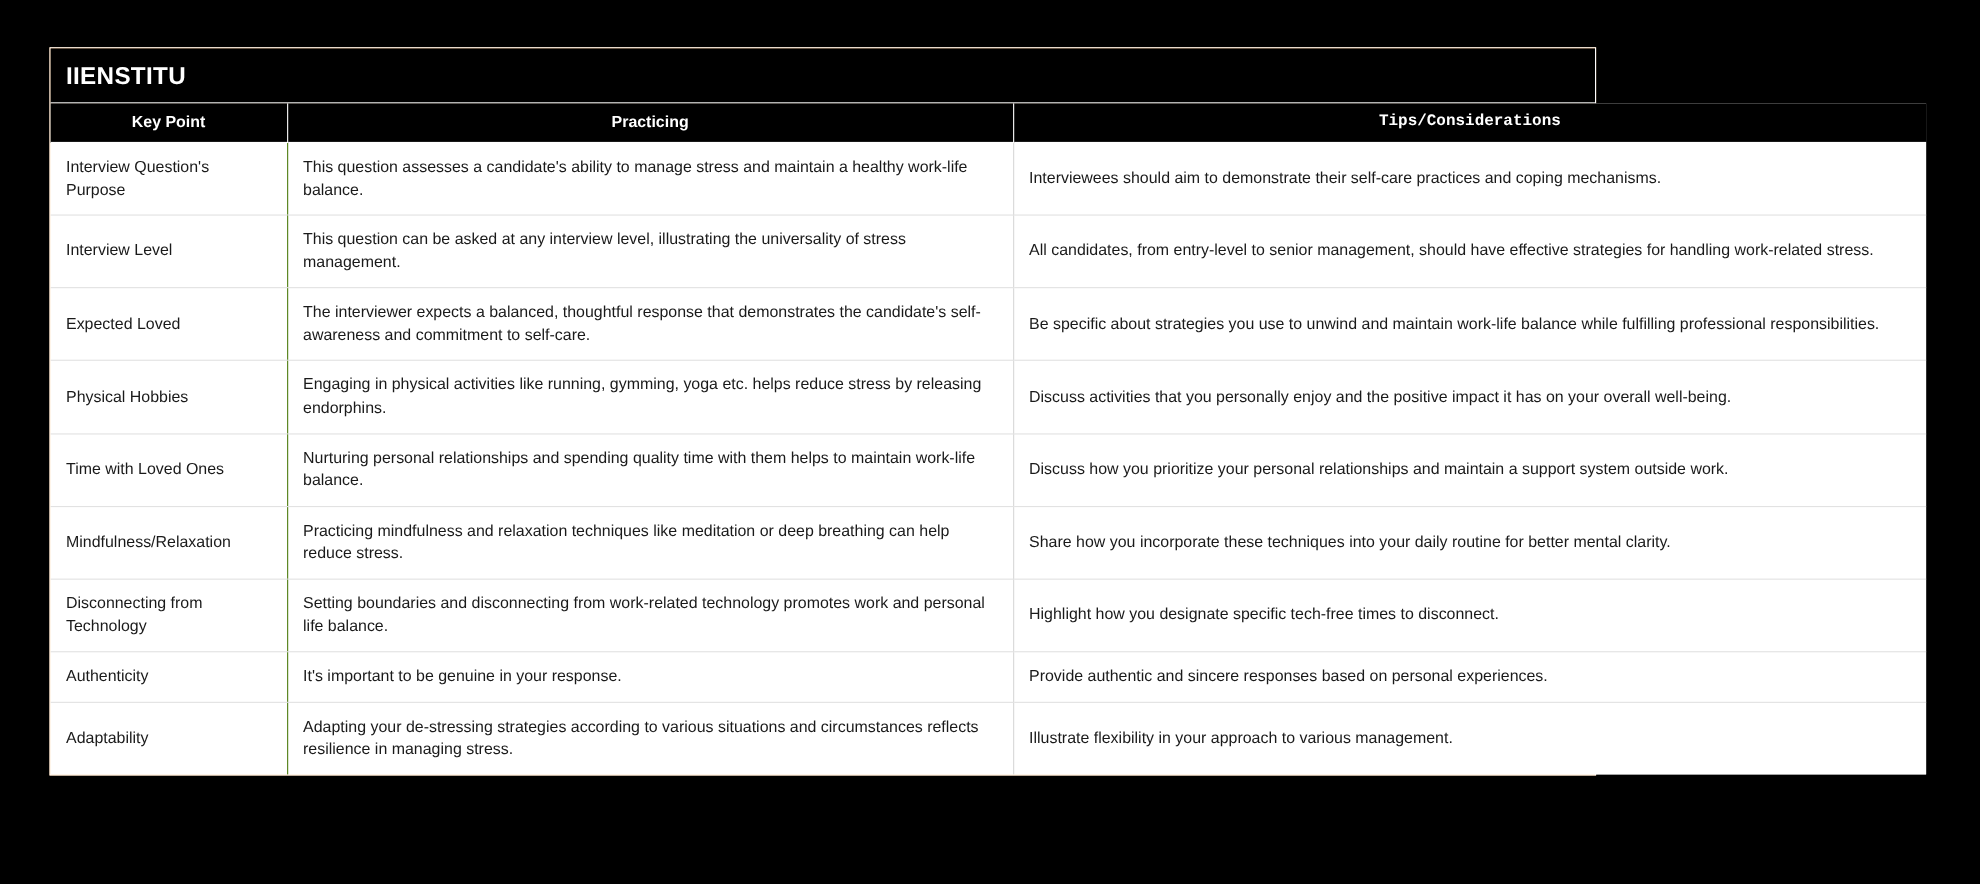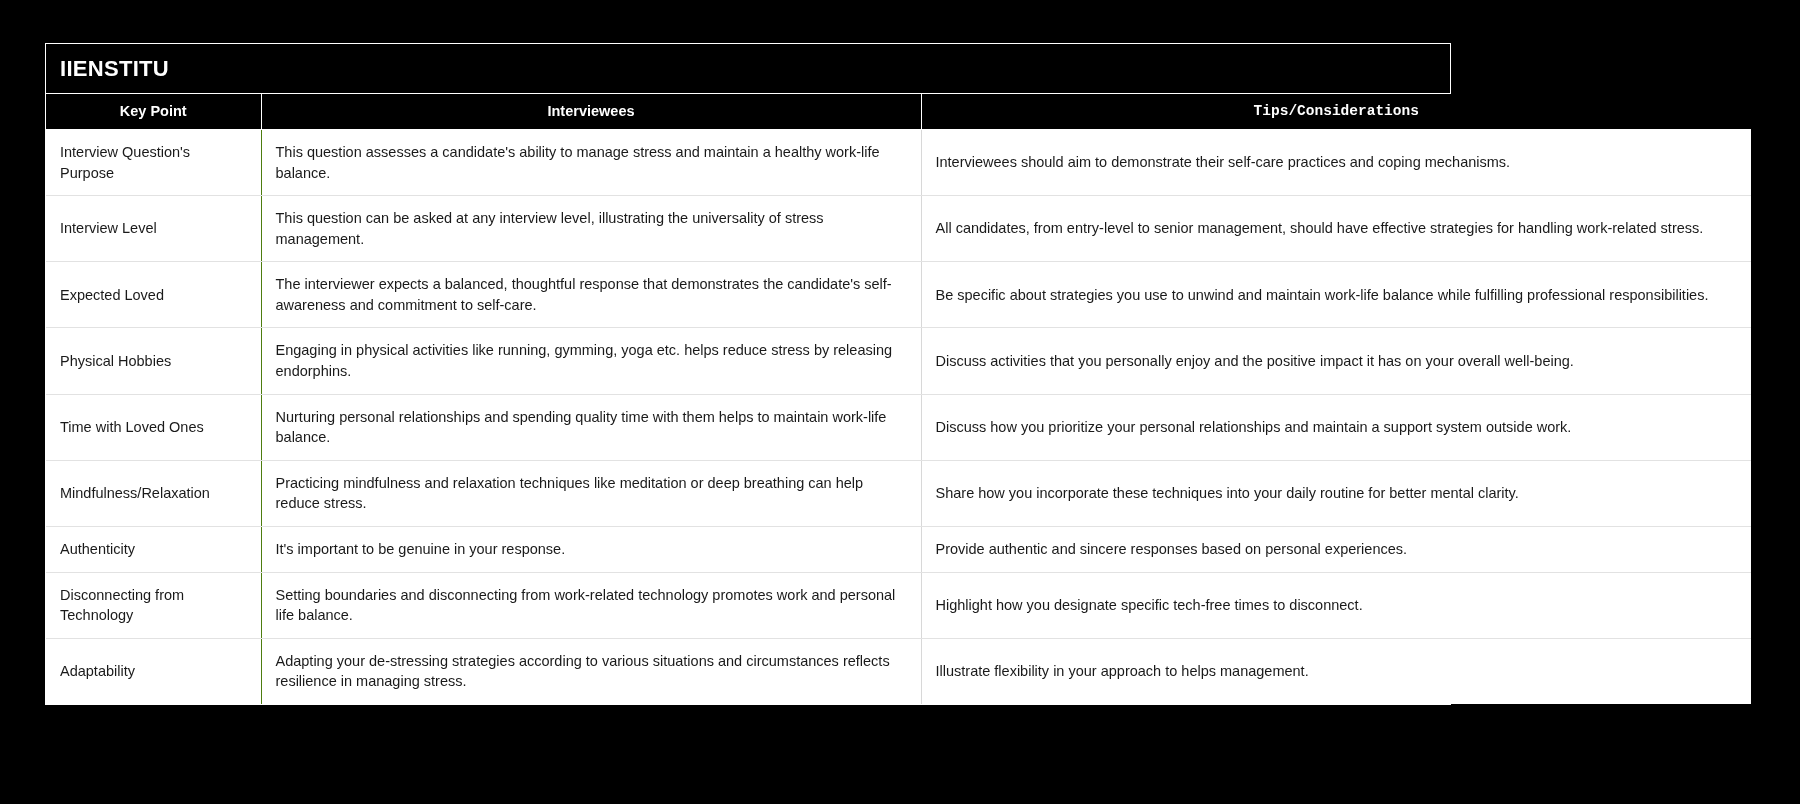--- a/index.html
+++ b/index.html
@@ -111,21 +111,21 @@
 
     <table class="data-table">
       <colgroup>
         <col class="c1">
         <col class="c2">
         <col class="c3">
       </colgroup>
       <thead>
         <tr>
           <th>Key Point</th>
-          <th>Interviewees</th>
+          <th>Practicing</th>
           <th>Tips/Considerations</th>
         </tr>
       </thead>
       <tbody id="table-body">
           <tr>
             <td class="key-cell">Interview Question's Purpose</td>
             <td>This question assesses a candidate's ability to manage stress and maintain a healthy work-life balance.</td>
             <td>Interviewees should aim to demonstrate their self-care practices and coping mechanisms.</td>
           </tr>
           <tr>
@@ -147,31 +147,31 @@
             <td class="key-cell">Time with Loved Ones</td>
             <td>Nurturing personal relationships and spending quality time with them helps to maintain work-life balance.</td>
             <td>Discuss how you prioritize your personal relationships and maintain a support system outside work.</td>
           </tr>
           <tr>
             <td class="key-cell">Mindfulness/Relaxation</td>
             <td>Practicing mindfulness and relaxation techniques like meditation or deep breathing can help reduce stress.</td>
             <td>Share how you incorporate these techniques into your daily routine for better mental clarity.</td>
           </tr>
           <tr>
+            <td class="key-cell">Disconnecting from Technology</td>
+            <td>Setting boundaries and disconnecting from work-related technology promotes work and personal life balance.</td>
+            <td>Highlight how you designate specific tech-free times to disconnect.</td>
+          </tr>
+          <tr>
             <td class="key-cell">Authenticity</td>
             <td>It's important to be genuine in your response.</td>
             <td>Provide authentic and sincere responses based on personal experiences.</td>
           </tr>
           <tr>
-            <td class="key-cell">Disconnecting from Technology</td>
-            <td>Setting boundaries and disconnecting from work-related technology promotes work and personal life balance.</td>
-            <td>Highlight how you designate specific tech-free times to disconnect.</td>
-          </tr>
-          <tr>
             <td class="key-cell">Adaptability</td>
             <td>Adapting your de-stressing strategies according to various situations and circumstances reflects resilience in managing stress.</td>
-            <td>Illustrate flexibility in your approach to helps management.</td>
+            <td>Illustrate flexibility in your approach to various management.</td>
           </tr>
         </tbody>
     </table>
 
   </div>
 </div>
 
 </body></html>

